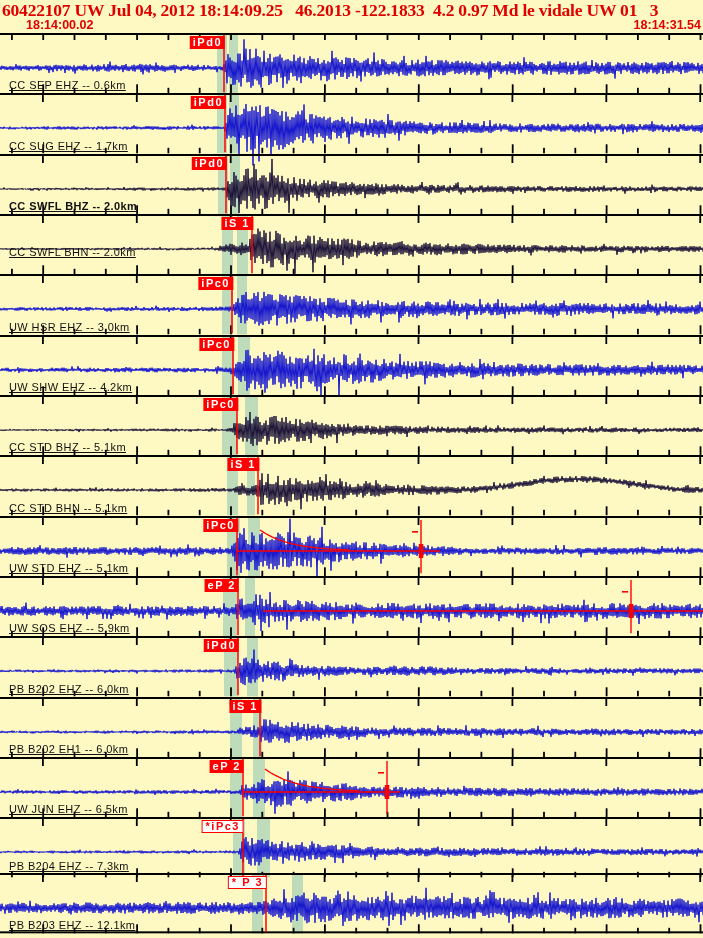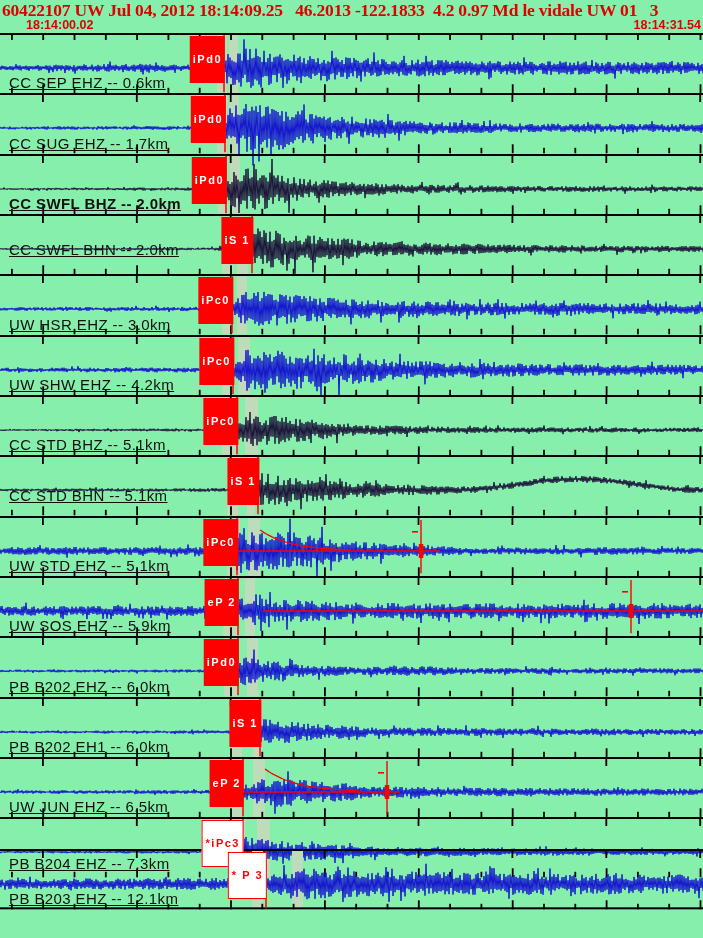--- a/index.html
+++ b/index.html
@@ -1,30 +1,30 @@
 <!DOCTYPE html>
 <html><head>
 <meta charset="utf-8">
 <style>
   html,body{margin:0;padding:0;background:#fff;}
-  .wrap{position:relative;width:703px;height:938px;background:#86efac;overflow:hidden;
+  .wrap{position:relative;width:703px;height:938px;background:#fef9c3;overflow:hidden;
         font-family:"Liberation Sans",sans-serif;}
   .evline{position:absolute;top:0px;left:2px;width:701px;
           font-family:"Liberation Serif",serif;font-weight:bold;font-size:17.5px;
           white-space:pre;letter-spacing:-0.2px;}
   .tline{position:absolute;top:18px;font-weight:bold;font-size:12.5px;white-space:pre;}
   .tleft{left:2px;margin-left:24px;}
   .tright{right:2px;}
   .panel{position:absolute;left:0;width:703px;}
   .panel svg{position:absolute;left:0;top:0;overflow:visible;}
-  .stlabel{position:absolute;left:9px;font-size:15px;color:#101010;
+  .stlabel{position:absolute;left:9px;font-size:11px;color:#101010;
            text-decoration:underline;letter-spacing:0.4px;white-space:pre;z-index:6;}
   .picklabel{position:absolute;transform:translateX(-100%);z-index:7;
              font-weight:bold;font-size:11px;line-height:13px;height:13px;
-             padding:17px 3px;letter-spacing:1.5px;white-space:pre;}
+             padding:0 3px;letter-spacing:1.5px;white-space:pre;}
   .picklabel.solid{background:#ff0000;color:#ffffff;}
   .picklabel.outline{background:#ffffff;color:#ff0000;border:1.5px solid #ff0000;line-height:11px;height:11px;}
 </style>
 </head>
 <body>
 
 <div class="wrap">
   <div class="evline" style="color: rgb(224, 0, 0);">60422107 UW Jul 04, 2012 18:14:09.25   46.2013 -122.1833  4.2 0.97 Md le vidale UW 01   3</div>
   <div class="tline tleft" style="color: rgb(224, 0, 0);">18:14:00.02</div>
   <div class="tline tright" style="color: rgb(224, 0, 0);">18:14:31.54</div>
@@ -371,21 +371,21 @@
           <rect x="543.1" y="54.8" width="1.8" height="5.5" fill="#000000"></rect>
           <rect x="574.4" y="54.8" width="1.8" height="5.5" fill="#000000"></rect>
           <rect x="605.7" y="51.3" width="1.8" height="9" fill="#000000"></rect>
           <rect x="637.0" y="54.8" width="1.8" height="5.5" fill="#000000"></rect>
           <rect x="668.3" y="54.8" width="1.8" height="5.5" fill="#000000"></rect>
           <rect x="699.6" y="51.3" width="1.8" height="9" fill="#000000"></rect>
           <polyline points="0,33.7 1,35.9 2,34.2 3,36.0 4,34.3 5,36.0 6,34.1 7,36.2 8,34.0 9,35.5 10,34.0 11,35.5 12,33.6 13,36.5 14,34.3 15,36.2 16,33.6 17,35.8 18,34.0 19,35.8 20,34.4 21,36.4 22,34.3 23,36.2 24,33.7 25,36.5 26,33.9 27,36.3 28,33.9 29,35.5 30,34.4 31,36.4 32,33.8 33,35.7 34,34.3 35,35.6 36,34.0 37,35.5 38,33.8 39,35.5 40,34.1 41,36.3 42,34.5 43,36.1 44,33.5 45,36.4 46,33.5 47,35.6 48,33.8 49,36.1 50,34.3 51,35.7 52,34.1 53,35.9 54,33.6 55,36.4 56,32.7 57,36.1 58,34.3 59,35.9 60,33.9 61,35.9 62,34.3 63,36.2 64,34.0 65,36.2 66,33.6 67,36.1 68,33.9 69,36.5 70,34.2 71,36.3 72,33.6 73,35.6 74,33.8 75,36.1 76,33.9 77,36.5 78,33.9 79,35.9 80,33.6 81,35.8 82,33.9 83,35.8 84,34.1 85,35.7 86,34.2 87,36.2 88,34.3 89,35.6 90,32.8 91,36.3 92,33.6 93,35.8 94,33.7 95,36.2 96,32.3 97,35.9 98,34.5 99,36.5 100,33.9 101,36.1 102,33.4 103,36.4 104,34.4 105,35.7 106,34.0 107,35.8 108,33.4 109,35.7 110,33.9 111,36.3 112,33.4 113,35.8 114,34.5 115,36.1 116,34.2 117,36.4 118,33.4 119,36.3 120,34.4 121,36.2 122,34.2 123,36.2 124,33.6 125,35.6 126,34.2 127,36.4 128,33.6 129,36.0 130,34.3 131,35.6 132,33.9 133,35.9 134,33.5 135,35.6 136,34.4 137,36.2 138,34.4 139,35.6 140,34.2 141,36.5 142,33.3 143,36.1 144,34.4 145,35.8 146,34.3 147,35.6 148,34.1 149,36.5 150,33.6 151,36.2 152,33.8 153,36.2 154,34.5 155,36.3 156,33.5 157,36.4 158,34.0 159,36.6 160,34.0 161,36.0 162,33.9 163,36.4 164,34.0 165,35.9 166,33.6 167,36.0 168,34.4 169,35.7 170,34.4 171,36.0 172,34.3 173,35.8 174,33.6 175,36.3 176,33.4 177,36.3 178,33.8 179,36.0 180,33.6 181,36.5 182,33.6 183,35.5 184,33.4 185,35.9 186,34.4 187,35.6 188,34.3 189,36.1 190,33.4 191,36.7 192,34.0 193,36.1 194,33.3 195,36.6 196,34.1 197,36.2 198,34.0 199,36.7 200,33.5 201,36.7 202,33.9 203,36.3 204,33.9 205,36.7 206,34.3 207,36.2 208,33.3 209,36.7 210,34.3 211,35.6 212,33.1 213,36.0 214,33.5 215,36.4 216,33.2 217,36.0 218,33.8 219,36.5 220,33.7 221,36.4 222,33.5 223,36.1 224,33.0 225,36.3 226,34.3 227,35.7 228,33.8 229,36.6 230,33.7 231,36.5 232,33.8 233,35.7 234,33.0 235,37.4 236,31.9 237,37.4 238,31.4 239,39.8 240,31.0 241,39.7 242,28.3 243,38.4 244,30.5 245,38.6 246,32.7 247,40.4 248,33.0 249,40.4 250,33.3 251,38.8 252,31.4 253,40.2 254,30.8 255,39.7 256,30.0 257,41.4 258,30.6 259,41.6 260,24.9 261,49.9 262,18.3 263,49.5 264,30.0 265,40.2 266,27.2 267,42.8 268,18.9 269,48.8 270,28.9 271,45.8 272,29.2 273,44.3 274,29.1 275,49.8 276,27.4 277,42.7 278,20.9 279,49.1 280,30.2 281,46.6 282,30.2 283,42.0 284,25.4 285,47.4 286,30.0 287,51.1 288,25.1 289,45.9 290,23.1 291,46.6 292,29.3 293,39.1 294,29.7 295,44.8 296,23.4 297,45.2 298,26.8 299,44.5 300,26.2 301,54.2 302,28.6 303,43.0 304,29.5 305,39.1 306,29.4 307,46.6 308,25.2 309,40.4 310,28.7 311,40.7 312,26.2 313,45.8 314,28.2 315,41.7 316,27.7 317,45.4 318,27.4 319,40.6 320,22.0 321,43.7 322,25.3 323,45.5 324,26.4 325,40.1 326,19.2 327,40.1 328,30.6 329,44.7 330,26.1 331,45.1 332,29.1 333,40.1 334,26.7 335,42.3 336,27.5 337,39.3 338,29.0 339,42.8 340,23.6 341,39.6 342,26.4 343,44.2 344,31.5 345,43.0 346,27.0 347,40.2 348,31.4 349,39.9 350,29.4 351,37.9 352,32.3 353,39.7 354,32.1 355,39.4 356,31.7 357,41.8 358,28.9 359,39.4 360,30.7 361,37.8 362,31.3 363,42.6 364,28.7 365,40.7 366,26.1 367,39.0 368,28.5 369,37.4 370,27.7 371,41.0 372,30.3 373,40.4 374,30.7 375,41.6 376,25.3 377,40.4 378,28.6 379,41.3 380,29.9 381,38.8 382,32.5 383,39.7 384,31.4 385,40.0 386,29.1 387,38.2 388,30.6 389,38.4 390,30.9 391,37.8 392,31.1 393,38.0 394,31.3 395,37.0 396,33.2 397,36.8 398,30.0 399,38.5 400,32.7 401,37.6 402,32.0 403,39.3 404,30.2 405,36.9 406,33.3 407,37.2 408,29.6 409,40.0 410,30.8 411,37.1 412,32.6 413,40.0 414,30.8 415,37.0 416,33.3 417,37.7 418,33.4 419,38.4 420,33.3 421,38.9 422,30.3 423,38.7 424,30.6 425,38.7 426,31.6 427,39.6 428,32.1 429,38.4 430,31.9 431,39.5 432,31.1 433,37.1 434,31.9 435,37.3 436,31.4 437,39.5 438,32.6 439,39.3 440,31.9 441,37.2 442,31.7 443,37.2 444,32.5 445,38.6 446,31.7 447,38.2 448,31.4 449,37.2 450,32.2 451,37.3 452,32.1 453,37.5 454,32.6 455,37.9 456,33.0 457,38.4 458,32.2 459,37.8 460,33.7 461,37.9 462,31.8 463,36.1 464,31.4 465,36.5 466,33.3 467,36.3 468,32.0 469,36.1 470,33.4 471,37.7 472,32.2 473,36.6 474,31.0 475,37.7 476,32.2 477,36.8 478,32.1 479,35.6 480,31.2 481,35.2 482,31.6 483,35.3 484,31.2 485,35.1 486,30.7 487,38.0 488,31.3 489,34.8 490,30.8 491,35.8 492,31.0 493,34.1 494,27.1 495,34.4 496,30.6 497,35.2 498,30.5 499,33.1 500,28.3 501,32.7 502,30.4 503,34.5 504,28.4 505,33.6 506,29.7 507,32.3 508,28.6 509,33.7 510,28.2 511,33.6 512,26.8 513,33.3 514,28.7 515,31.8 516,27.5 517,30.6 518,27.3 519,31.6 520,26.8 521,30.6 522,27.3 523,31.5 524,26.0 525,30.9 526,26.1 527,31.0 528,26.5 529,30.7 530,25.4 531,30.6 532,26.1 533,30.0 534,24.1 535,28.9 536,24.1 537,28.8 538,25.3 539,27.7 540,23.5 541,27.9 542,23.0 543,28.7 544,20.9 545,27.4 546,24.1 547,26.6 548,23.4 549,27.1 550,23.5 551,27.8 552,23.9 553,28.1 554,21.9 555,27.2 556,21.7 557,27.9 558,21.7 559,26.7 560,23.5 561,26.0 562,21.2 563,25.7 564,23.0 565,27.5 566,22.8 567,27.1 568,23.1 569,26.8 570,21.4 571,27.0 572,22.6 573,27.1 574,22.9 575,25.0 576,21.1 577,27.1 578,23.0 579,25.3 580,22.9 581,26.1 582,21.1 583,27.0 584,21.4 585,26.2 586,21.8 587,27.8 588,22.6 589,26.4 590,21.3 591,25.4 592,22.8 593,27.3 594,21.6 595,27.1 596,21.9 597,26.7 598,22.4 599,26.5 600,22.9 601,28.1 602,23.8 603,27.6 604,22.1 605,27.3 606,23.0 607,28.4 608,24.6 609,26.9 610,23.3 611,28.1 612,24.5 613,27.2 614,24.2 615,27.8 616,24.9 617,28.6 618,25.3 619,28.5 620,24.4 621,28.8 622,26.0 623,29.7 624,24.7 625,29.2 626,25.1 627,30.3 628,26.0 629,32.9 630,25.7 631,31.3 632,26.6 633,30.4 634,25.9 635,30.8 636,28.1 637,32.1 638,27.2 639,31.2 640,27.0 641,31.8 642,28.4 643,32.8 644,28.1 645,34.3 646,25.3 647,32.9 648,29.1 649,33.7 650,28.8 651,32.6 652,29.3 653,32.5 654,29.5 655,33.3 656,30.5 657,33.0 658,30.2 659,34.0 660,30.6 661,35.1 662,30.5 663,34.4 664,30.8 665,34.9 666,31.8 667,34.5 668,30.4 669,35.8 670,32.3 671,34.7 672,31.7 673,36.6 674,32.3 675,36.5 676,32.9 677,35.7 678,32.2 679,36.0 680,33.3 681,35.7 682,32.7 683,37.0 684,32.2 685,37.5 686,30.6 687,37.5 688,30.1 689,37.8 690,32.4 691,37.4 692,32.6 693,37.8 694,32.8 695,37.4 696,32.1 697,36.0 698,32.0 699,37.3 700,33.8 701,37.4 702,33.1 703,37.0" fill="none" stroke-width="1" stroke="#1b1238"></polyline>
           <line x1="258" y1="2" x2="258" y2="59.333333333333336" stroke="#ff0000" stroke-width="1.5"></line>
         </svg>
         <div class="picklabel solid" style="left: 259px; top: 3px;">iS 1</div>
-        <div class="stlabel" style="bottom: 12px; text-align: center;">CC STD BHN -- 5.1km</div>
+        <div class="stlabel" style="bottom: 2px; text-align: center;">CC STD BHN -- 5.1km</div>
       </div>
       <div class="panel" style="top: 515.67px; height: 60.33px;">
         <svg width="703" height="60.33">
           <rect x="227" y="0" width="13" height="60.333333333333336" fill="#bedcba"></rect>
           <rect x="248" y="0" width="12" height="60.333333333333336" fill="#bedcba"></rect>
           <rect x="0" y="0" width="703" height="2" fill="#000000"></rect>
           <rect x="42.0" y="2" width="1.8" height="7" fill="#000000"></rect>
           <rect x="135.9" y="2" width="1.8" height="7" fill="#000000"></rect>
           <rect x="229.8" y="2" width="1.8" height="7" fill="#000000"></rect>
           <rect x="323.7" y="2" width="1.8" height="7" fill="#000000"></rect>
@@ -645,21 +645,21 @@
           <rect x="605.7" y="51.3" width="1.8" height="9" fill="#000000"></rect>
           <rect x="637.0" y="54.8" width="1.8" height="5.5" fill="#000000"></rect>
           <rect x="668.3" y="54.8" width="1.8" height="5.5" fill="#000000"></rect>
           <rect x="699.6" y="51.3" width="1.8" height="9" fill="#000000"></rect>
           <polyline points="0,34.3 1,36.2 2,34.5 3,35.5 4,34.2 5,35.9 6,34.2 7,35.6 8,33.8 9,35.4 10,34.1 11,35.5 12,34.4 13,35.6 14,34.5 15,36.1 16,33.7 17,35.8 18,33.7 19,35.9 20,34.1 21,36.2 22,34.2 23,35.6 24,33.7 25,35.6 26,34.1 27,36.1 28,34.3 29,35.5 30,33.8 31,35.8 32,33.6 33,36.0 34,34.0 35,35.4 36,34.3 37,35.5 38,34.4 39,36.1 40,34.3 41,35.7 42,34.4 43,35.8 44,34.4 45,35.5 46,34.3 47,35.6 48,34.0 49,35.8 50,33.8 51,36.1 52,33.7 53,36.4 54,33.8 55,35.6 56,34.3 57,35.6 58,34.1 59,35.8 60,34.2 61,36.2 62,34.0 63,36.1 64,34.3 65,36.1 66,33.8 67,36.3 68,34.6 69,36.0 70,34.5 71,35.8 72,33.7 73,36.0 74,33.7 75,36.3 76,33.9 77,35.6 78,33.6 79,36.1 80,32.7 81,35.8 82,34.5 83,35.7 84,34.4 85,36.3 86,33.7 87,35.8 88,34.3 89,35.9 90,33.7 91,36.4 92,34.1 93,35.4 94,34.3 95,35.8 96,33.6 97,36.1 98,33.6 99,35.9 100,33.8 101,36.0 102,34.5 103,35.9 104,34.2 105,35.7 106,34.3 107,36.1 108,34.1 109,35.8 110,33.7 111,35.9 112,34.3 113,35.7 114,34.4 115,35.8 116,33.7 117,36.2 118,33.9 119,35.6 120,33.6 121,35.9 122,33.9 123,36.3 124,33.1 125,36.4 126,34.4 127,36.4 128,33.7 129,36.3 130,33.9 131,35.8 132,34.2 133,35.6 134,33.7 135,35.6 136,34.1 137,35.5 138,33.8 139,35.7 140,33.6 141,36.4 142,33.6 143,36.4 144,34.0 145,36.1 146,34.0 147,36.2 148,34.2 149,36.1 150,34.3 151,36.3 152,33.7 153,35.7 154,33.6 155,35.9 156,34.5 157,36.3 158,34.2 159,35.8 160,34.3 161,35.5 162,34.3 163,36.4 164,34.5 165,36.1 166,34.1 167,35.9 168,33.8 169,36.1 170,34.2 171,36.0 172,34.2 173,35.5 174,34.1 175,36.2 176,33.9 177,36.3 178,33.6 179,36.4 180,34.1 181,35.5 182,33.6 183,36.1 184,33.7 185,36.0 186,33.7 187,36.3 188,34.0 189,37.1 190,34.1 191,35.7 192,33.6 193,35.6 194,32.4 195,35.5 196,33.6 197,36.1 198,34.3 199,35.7 200,33.7 201,35.5 202,34.5 203,36.3 204,34.3 205,35.9 206,33.6 207,35.8 208,34.1 209,36.0 210,34.2 211,36.2 212,34.0 213,35.7 214,34.2 215,36.0 216,34.0 217,35.5 218,34.5 219,35.6 220,33.7 221,35.8 222,34.1 223,35.6 224,34.0 225,36.2 226,33.5 227,35.7 228,34.0 229,36.1 230,33.6 231,35.9 232,34.3 233,36.3 234,33.6 235,36.3 236,34.2 237,35.6 238,33.9 239,37.4 240,31.5 241,41.9 242,24.7 243,45.4 244,21.7 245,40.2 246,20.0 247,42.6 248,24.6 249,47.0 250,28.6 251,48.5 252,21.1 253,41.3 254,27.3 255,48.4 256,26.4 257,44.8 258,22.9 259,48.3 260,23.3 261,45.3 262,22.1 263,40.2 264,26.6 265,39.8 266,23.9 267,41.8 268,23.1 269,41.8 270,29.3 271,39.4 272,24.9 273,43.0 274,27.5 275,42.8 276,26.8 277,43.6 278,31.1 279,39.6 280,27.0 281,39.8 282,24.2 283,46.7 284,30.3 285,40.8 286,30.6 287,41.7 288,25.6 289,43.3 290,29.3 291,38.5 292,28.4 293,38.5 294,31.5 295,43.4 296,27.7 297,39.2 298,28.0 299,44.9 300,27.9 301,40.6 302,25.3 303,40.6 304,29.5 305,43.7 306,29.9 307,39.2 308,31.6 309,42.2 310,28.2 311,42.6 312,24.4 313,38.2 314,26.7 315,42.2 316,30.7 317,42.0 318,27.0 319,40.2 320,28.3 321,43.0 322,29.9 323,41.8 324,30.0 325,42.5 326,29.7 327,39.5 328,28.5 329,38.3 330,28.7 331,40.0 332,28.3 333,40.4 334,29.0 335,45.9 336,27.8 337,40.5 338,32.6 339,41.2 340,32.5 341,41.3 342,28.5 343,46.1 344,28.6 345,38.6 346,31.1 347,38.2 348,30.2 349,38.9 350,26.0 351,37.6 352,28.9 353,41.3 354,30.4 355,39.1 356,30.6 357,39.0 358,30.7 359,39.4 360,31.2 361,38.3 362,32.4 363,38.6 364,32.5 365,38.2 366,31.4 367,38.2 368,30.1 369,37.6 370,30.0 371,40.2 372,29.6 373,37.6 374,32.4 375,43.1 376,31.6 377,39.7 378,31.0 379,37.6 380,32.4 381,37.8 382,32.2 383,37.8 384,31.4 385,37.0 386,33.4 387,37.9 388,31.7 389,38.4 390,32.9 391,38.0 392,32.3 393,37.4 394,32.7 395,37.8 396,31.6 397,38.1 398,30.0 399,36.5 400,32.6 401,36.6 402,31.2 403,37.3 404,31.8 405,38.1 406,33.0 407,39.1 408,33.4 409,38.5 410,31.6 411,38.1 412,31.7 413,37.6 414,32.9 415,38.0 416,31.1 417,36.5 418,31.4 419,38.9 420,30.7 421,38.3 422,31.7 423,36.9 424,33.1 425,39.2 426,31.9 427,39.3 428,32.3 429,38.5 430,33.1 431,38.1 432,31.2 433,37.7 434,30.8 435,37.5 436,30.8 437,36.7 438,29.6 439,37.7 440,33.6 441,37.7 442,31.0 443,38.4 444,33.5 445,38.8 446,32.5 447,38.5 448,32.6 449,40.1 450,32.4 451,37.8 452,33.4 453,38.6 454,31.9 455,38.9 456,32.6 457,38.6 458,33.5 459,38.4 460,30.9 461,39.0 462,32.1 463,37.7 464,31.1 465,37.6 466,33.5 467,37.6 468,32.1 469,38.4 470,33.2 471,39.0 472,33.4 473,38.2 474,31.4 475,40.0 476,32.3 477,38.1 478,32.8 479,37.3 480,33.6 481,36.2 482,31.7 483,38.0 484,31.1 485,37.1 486,32.5 487,37.5 488,31.2 489,36.4 490,33.3 491,37.4 492,31.5 493,37.8 494,31.7 495,37.3 496,32.0 497,38.1 498,31.3 499,38.1 500,33.4 501,37.9 502,30.4 503,36.8 504,32.1 505,37.2 506,32.2 507,36.4 508,33.3 509,37.1 510,32.3 511,36.2 512,31.8 513,37.0 514,31.5 515,36.6 516,33.2 517,38.7 518,32.7 519,37.6 520,33.4 521,37.6 522,33.4 523,37.3 524,33.0 525,38.0 526,31.5 527,36.1 528,33.7 529,37.8 530,33.3 531,38.1 532,32.9 533,36.7 534,33.0 535,36.9 536,31.5 537,37.5 538,32.2 539,36.6 540,29.4 541,38.2 542,32.3 543,37.0 544,32.7 545,38.6 546,29.3 547,37.8 548,32.3 549,37.3 550,32.8 551,36.2 552,32.1 553,38.6 554,33.2 555,36.9 556,32.2 557,38.5 558,32.0 559,38.1 560,32.7 561,36.9 562,32.5 563,38.2 564,33.4 565,37.0 566,30.9 567,37.1 568,33.0 569,37.4 570,33.7 571,37.1 572,33.4 573,37.7 574,31.7 575,36.3 576,30.4 577,37.8 578,33.9 579,37.9 580,31.9 581,36.9 582,33.3 583,38.2 584,31.6 585,37.0 586,34.0 587,36.4 588,33.1 589,38.6 590,33.7 591,37.3 592,31.6 593,37.0 594,32.0 595,36.3 596,32.5 597,36.1 598,32.2 599,36.0 600,33.4 601,36.1 602,32.2 603,36.8 604,31.9 605,37.2 606,32.8 607,37.5 608,32.3 609,36.5 610,34.0 611,37.4 612,32.3 613,37.8 614,33.5 615,37.5 616,33.6 617,37.8 618,32.5 619,37.8 620,32.4 621,36.7 622,32.6 623,36.6 624,32.5 625,37.4 626,32.9 627,36.0 628,32.4 629,37.1 630,34.0 631,38.2 632,32.3 633,37.6 634,33.2 635,37.2 636,33.3 637,37.8 638,32.1 639,36.9 640,33.5 641,38.0 642,30.5 643,36.9 644,33.3 645,37.8 646,32.1 647,37.8 648,32.1 649,36.0 650,32.2 651,36.4 652,31.9 653,37.9 654,33.7 655,36.5 656,32.7 657,36.6 658,33.5 659,37.2 660,32.1 661,36.9 662,32.2 663,37.2 664,34.1 665,39.3 666,32.4 667,37.6 668,33.8 669,36.4 670,33.1 671,36.0 672,33.8 673,37.7 674,33.2 675,37.0 676,32.5 677,36.5 678,32.8 679,37.4 680,33.8 681,36.9 682,32.8 683,36.1 684,32.4 685,36.8 686,32.9 687,36.4 688,33.6 689,36.9 690,32.9 691,37.0 692,32.0 693,37.7 694,32.8 695,36.8 696,32.6 697,39.5 698,31.2 699,36.2 700,32.6 701,36.3 702,33.3 703,36.4" fill="none" stroke-width="1" stroke="#1414cf"></polyline>
           <line x1="243" y1="2" x2="243" y2="59.333333333333336" stroke="#ff0000" stroke-width="1.5"></line>
         </svg>
         <div class="picklabel outline" style="left: 244px; top: 3px;">*iPc3</div>
         <div class="stlabel" style="bottom: 2px;">PB B204 EHZ -- 7.3km</div>
       </div>
-      <div class="panel" style="top: 849px; height: 60.33px;">
+      <div class="panel" style="top: 873px; height: 60.33px;">
         <svg width="703" height="60.33">
           <rect x="252" y="0" width="11" height="60.333333333333336" fill="#bedcba"></rect>
           <rect x="292" y="0" width="11" height="60.333333333333336" fill="#bedcba"></rect>
           <rect x="0" y="0" width="703" height="2" fill="#000000"></rect>
           <rect x="42.0" y="2" width="1.8" height="7" fill="#000000"></rect>
           <rect x="135.9" y="2" width="1.8" height="7" fill="#000000"></rect>
           <rect x="229.8" y="2" width="1.8" height="7" fill="#000000"></rect>
           <rect x="323.7" y="2" width="1.8" height="7" fill="#000000"></rect>
           <rect x="417.6" y="2" width="1.8" height="7" fill="#000000"></rect>
           <rect x="511.5" y="2" width="1.8" height="7" fill="#000000"></rect>

